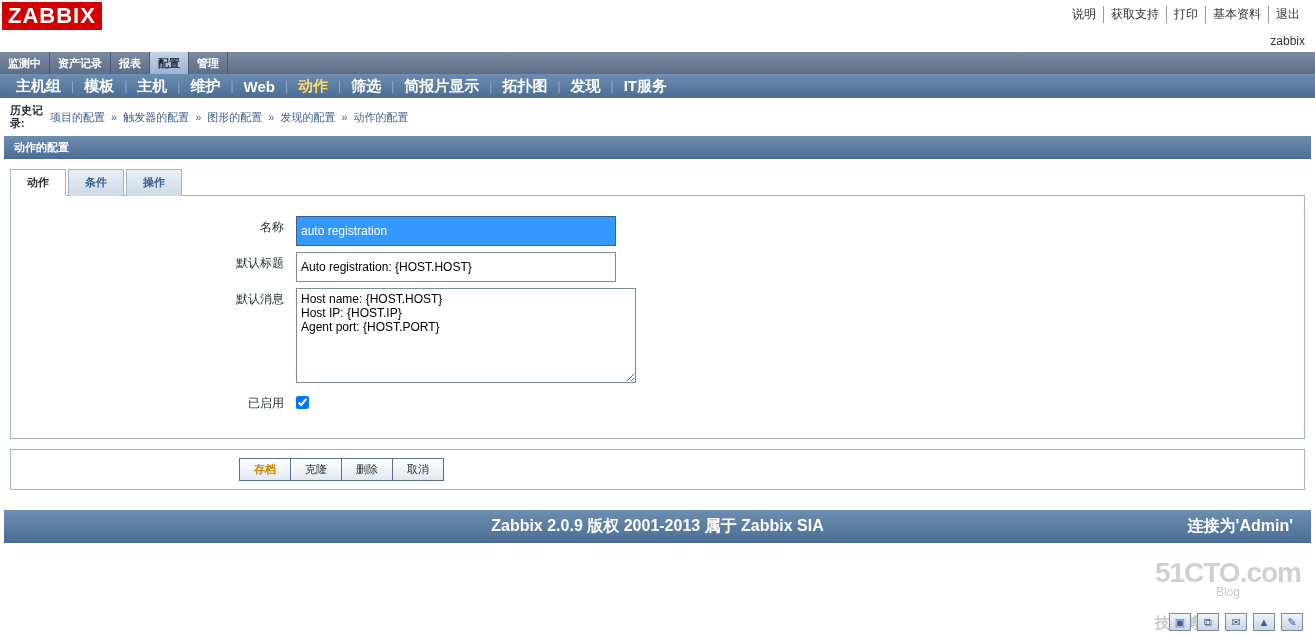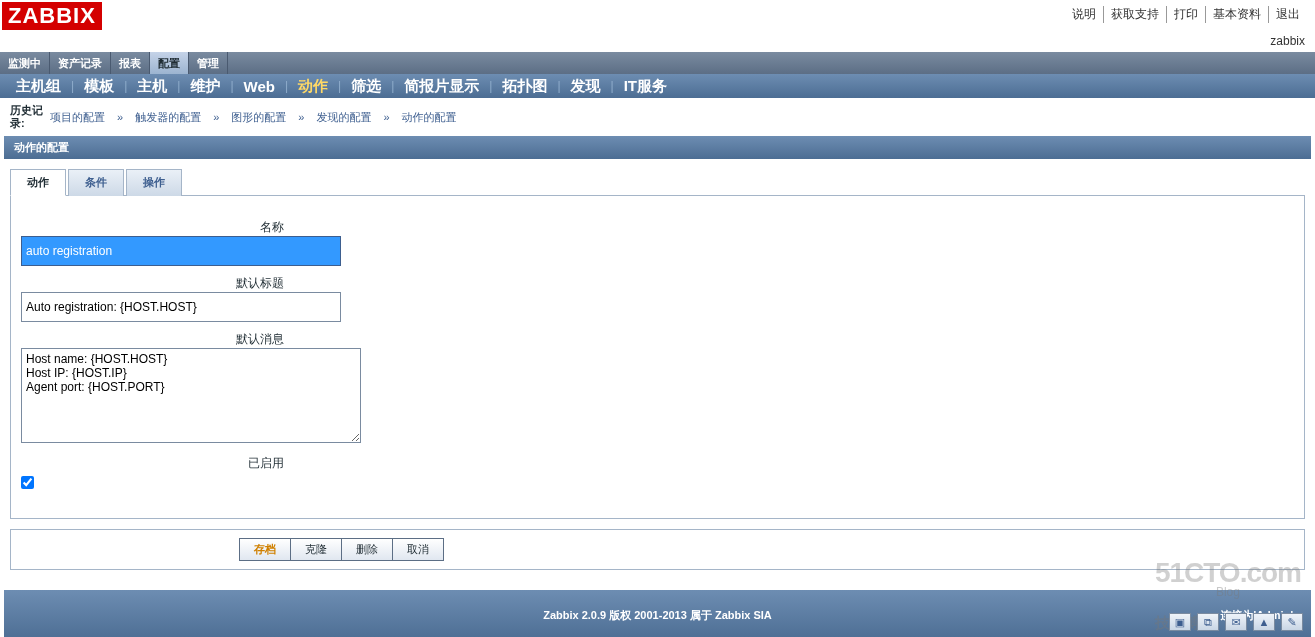--- a/index.html
+++ b/index.html
@@ -21,45 +21,45 @@
     .sub-menu-items { display: flex; align-items: center; }
     .sub-menu a { color: #fff; text-decoration: none; padding: 0 10px; font-size: 15px; font-weight: bold; }
     .sub-menu .sep { color: #8faccb; }
     .sub-menu a.active { color: #ffd966; }
     .search-box { display: flex; gap: 3px; }
     .search-box input { width: 160px; height: 18px; border: 1px solid #3a5577; font-size: 11px; padding: 0 3px; }
     .search-box button { height: 18px; font-size: 11px; padding: 0 10px; background: linear-gradient(to bottom,#fff,#d8e2ee); border: 1px solid #3a5577; cursor: pointer; }
     
     .history-row { display: flex; align-items: center; padding: 6px 10px; font-size: 11px; }
     .history-label { color: #1f2c33; font-weight: bold; width: 40px; line-height: 13px; }
-    .history-items { display: flex; gap: 12px; align-items: center; }
+    .history-items { display: flex; gap: 6px; align-items: center; }
     .history-items a { color: #3d5e8f; text-decoration: none; }
     .history-items .arr { color: #3d5e8f; }
     
     .section-header { background: linear-gradient(to bottom,#6d8db2,#4c6d93); color: #fff; font-weight: bold; font-size: 11px; padding: 4px 10px; margin: 0 4px; }
     
     .tab-bar { display: flex; margin: 10px 0 0 10px; }
     .tab { padding: 5px 16px; font-size: 11px; font-weight: bold; border: 1px solid #a5b5c8; background: linear-gradient(to bottom,#eaf0f7,#cdd9e7); color: #3d5e8f; cursor: pointer; margin-right: 2px; border-bottom: none; }
     .tab.active { background: #fff; color: #1f2c33; border-bottom: 1px solid #fff; position: relative; z-index: 2; }
     
     .form-panel { border: 1px solid #a5b5c8; margin: -1px 10px 10px 10px; padding: 20px 10px 20px 10px; }
-    .form-row { display: flex; align-items: flex-start; margin-bottom: 6px; flex-direction: column; }
+    .form-row { display: flex; align-items: flex-start; margin-bottom: 6px; }
     .form-label { width: 275px; text-align: right; padding-right: 12px; font-size: 12px; padding-top: 3px; }
     .form-input input[type="text"] { width: 320px; height: 30px; border: 1px solid #7a8ba0; font-size: 12px; padding: 0 4px; }
     .form-input input.highlight { background: #3399ff; color: #fff; border: 1px solid #3d5e8f; }
     .form-input textarea { width: 340px; height: 95px; border: 1px solid #7a8ba0; font-size: 12px; padding: 3px 4px; font-family: Verdana, Arial; resize: both; }
     .form-input input[type="checkbox"] { margin-top: 4px; }
     
     .button-panel { border: 1px solid #a5b5c8; margin: 0 10px 20px 10px; padding: 8px 10px 8px 228px; display: flex; align-items: center; }
     .btn { padding: 3px 14px; font-size: 11px; border: 1px solid #5c6e85; background: linear-gradient(to bottom,#fff,#e0e7f0); cursor: pointer; color: #1f2c33; }
     .btn.primary { color: #d08000; font-weight: bold; }
     .btn-group { display: flex; }
     .btn-group .btn { border-radius: 0; margin-left: -1px; }
     
-    .footer { background: linear-gradient(to bottom,#6d8db2,#4c6d93); color: #fff; font-weight: bold; font-size: 11px; padding: 18px 10px; margin: 0 4px; display: flex; justify-content: center; position: relative; }
+    .footer { background: linear-gradient(to bottom,#6d8db2,#4c6d93); color: #fff; font-weight: bold; font-size: 16px; padding: 6px 10px; margin: 0 4px; display: flex; justify-content: center; position: relative; }
     .footer-right { position: absolute; right: 18px; margin-left: 46px; }
     
     .watermark1 { position: fixed; right: 14px; bottom: 38px; font-size: 28px; font-weight: bold; color: rgba(120,120,120,0.35); font-family: Arial; letter-spacing: -1px; }
     .watermark1 .sub { font-size: 12px; display: block; text-align: center; color: rgba(120,120,120,0.4); font-weight: normal; letter-spacing: 0; margin-top: -4px; }
     .bottom-bar { position: fixed; right: 12px; bottom: 6px; display: flex; gap: 6px; align-items: center; }
     .bb-btn { width: 22px; height: 18px; border: 1px solid #7a8ba0; background: linear-gradient(to bottom,#eef3f9,#c9d6e5); display: flex; align-items: center; justify-content: center; font-size: 11px; color: #3d5e8f; cursor: pointer; }
     .watermark2 { position: fixed; right: 100px; bottom: 4px; font-size: 15px; color: rgba(120,120,120,0.42); font-weight: bold; }
   </style>
 </head>
 <body>

